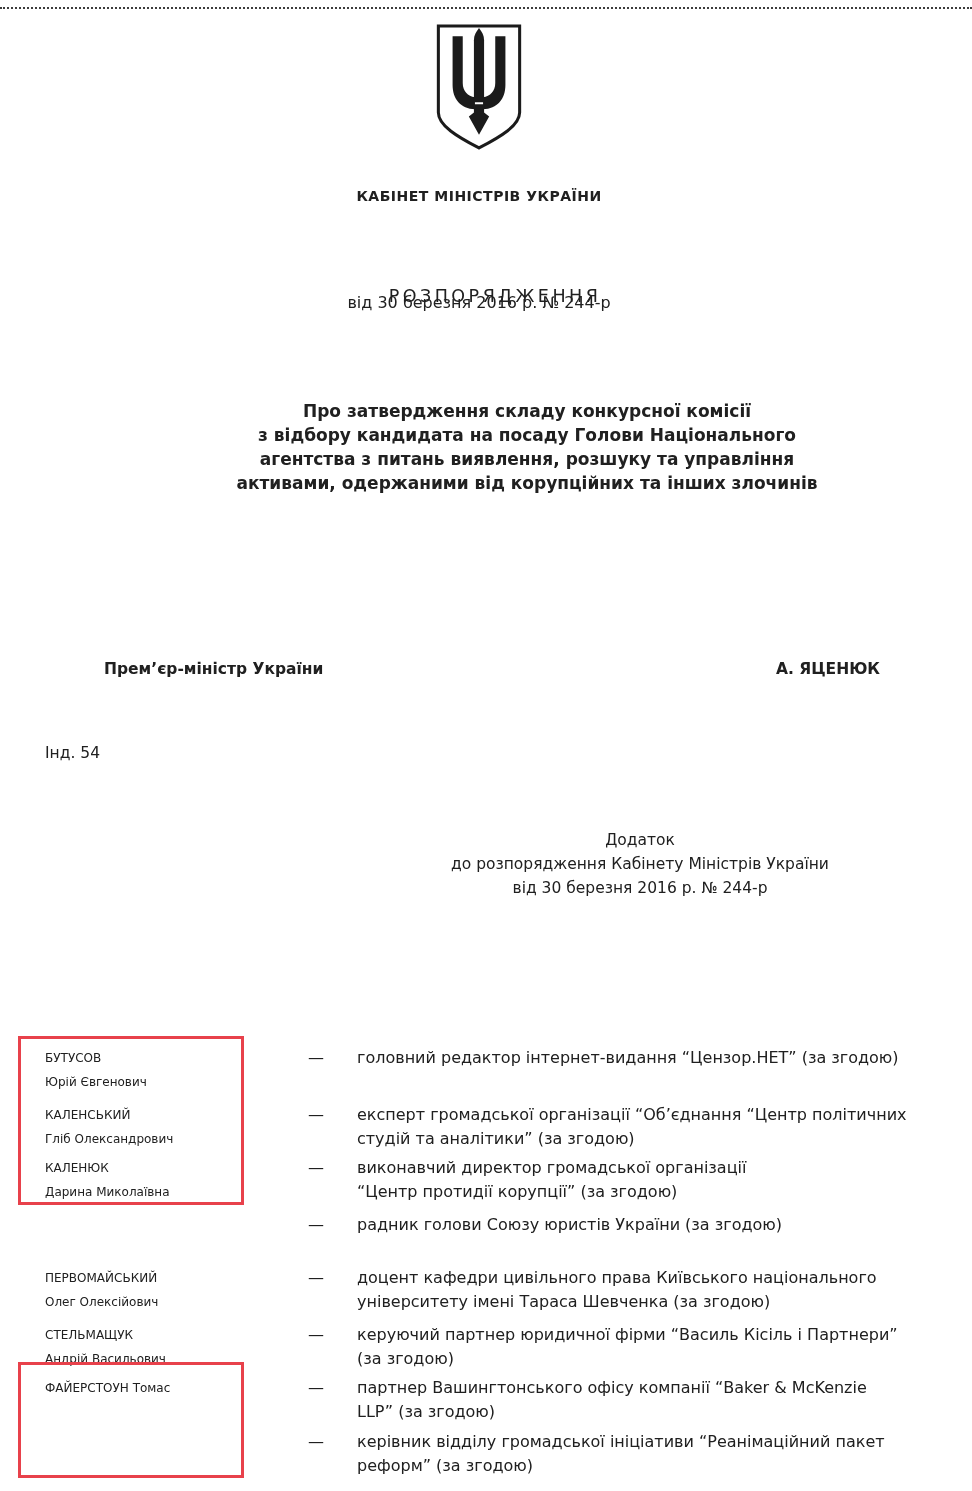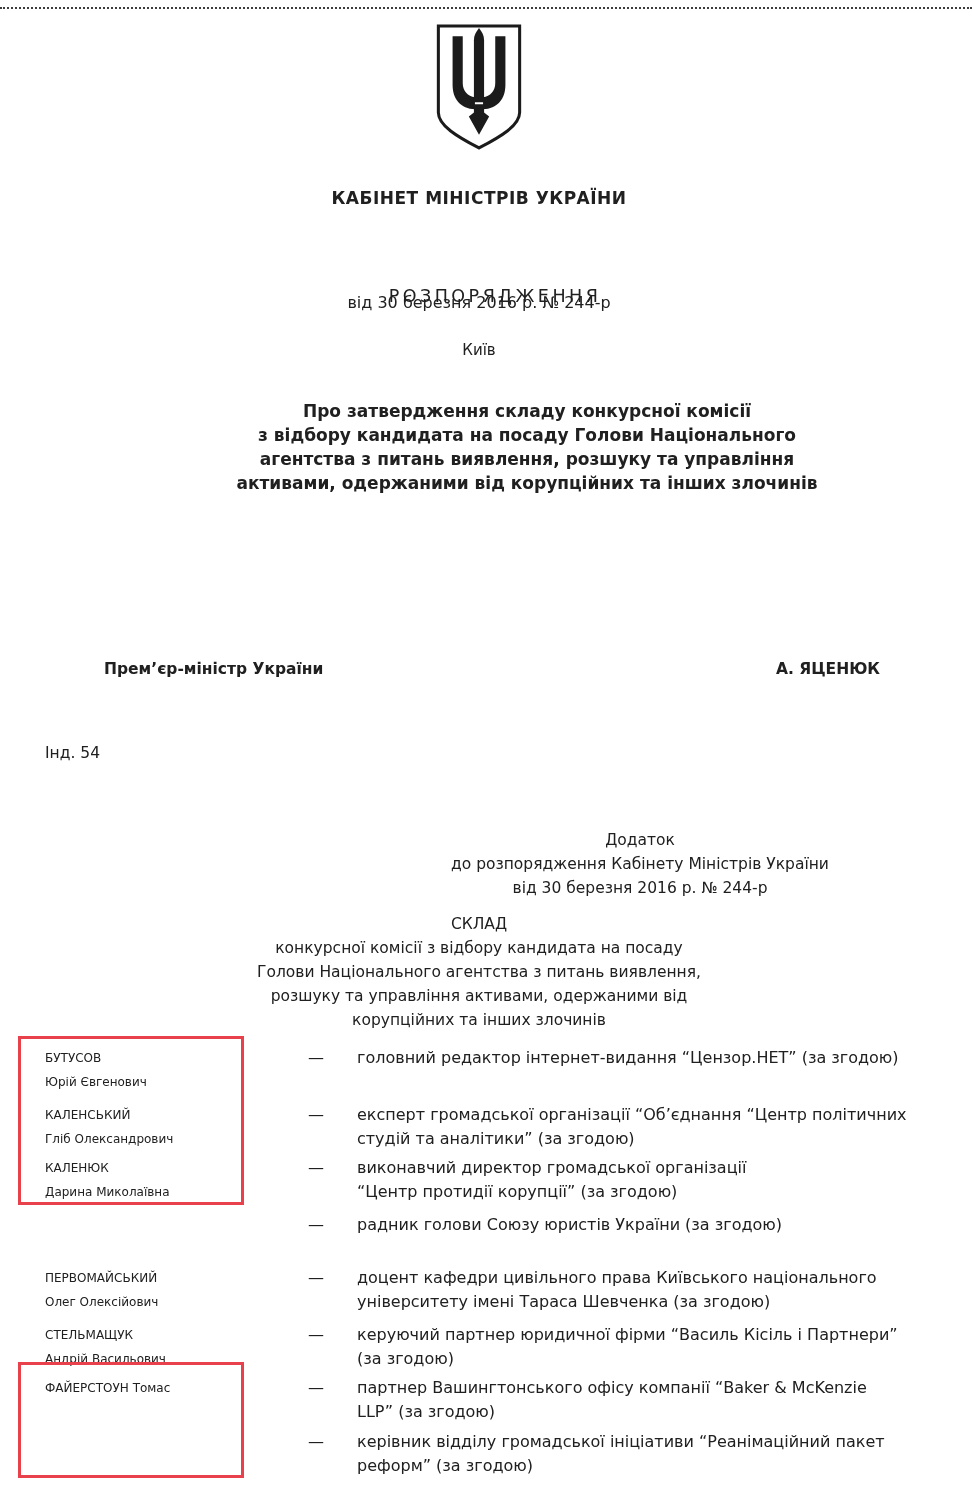--- a/index.html
+++ b/index.html
@@ -12,21 +12,21 @@
     overflow:hidden;
   }
   .dotted-divider{
     position:absolute;top:7px;left:0;width:972px;height:0;
     border-top:2px dotted #3c3c3c;
   }
   .emblem{position:absolute;top:23px;left:432px;width:94px;height:127px;}
   .emblem svg{width:100%;height:100%;display:block;}
   .org-name{
     position:absolute;top:188px;left:0;width:958px;
-    text-align:center;font-weight:bold;font-size:17px;letter-spacing:.5px;
+    text-align:center;font-weight:bold;font-size:14px;letter-spacing:.5px;
   }
   .doc-type{
     position:absolute;top:246px;left:16px;width:958px;
     text-align:center;font-weight:normal;font-size:17.5px;letter-spacing:3.5px;margin-top:40px;
   }
   .doc-date{
     position:absolute;top:293px;left:0;width:958px;
     text-align:center;font-size:16px;
   }
   .doc-city{
@@ -89,40 +89,34 @@
         <path d="M71,13 H61 V59 C61,67 56,72 49,73 V85 C63,84 71,75 71,61 Z"></path>
         <path d="M45,5 C48,9 50,12 50,17 V78 H40 V17 C40,12 42,9 45,5 Z"></path>
         <path d="M40,80 H50 V88 L55,92 L45,110 L35,92 L40,88 Z"></path>
       </g>
     </svg>
   </div>
 
   <div class="org-name">КАБІНЕТ МІНІСТРІВ УКРАЇНИ</div>
   <div class="doc-type">РОЗПОРЯДЖЕННЯ</div>
   <div class="doc-date">від 30 березня 2016 р. № 244-р</div>
-  <div class="doc-city">Київ</div>
 
   <div class="doc-title">Про затвердження складу конкурсної комісії
 з відбору кандидата на посаду Голови Національного
 агентства з питань виявлення, розшуку та управління
 активами, одержаними від корупційних та інших злочинів</div>
 
   <div class="sig-title">Прем’єр-міністр України</div>
   <div class="sig-name">А. ЯЦЕНЮК</div>
 
   <div class="index-note">Інд. 54</div>
 
   <div class="annex-heading">Додаток
 до розпорядження Кабінету Міністрів України
 від 30 березня 2016 р. № 244-р</div>
-  <div class="annex-list-heading">СКЛАД
-конкурсної комісії з відбору кандидата на посаду
-Голови Національного агентства з питань виявлення,
-розшуку та управління активами, одержаними від
-корупційних та інших злочинів</div>
 
   <div class="members-list">
       <div class="member-row" style="top: 1046px;">
         <div class="member-name">БУТУСОВ
 Юрій Євгенович</div>
         <div class="member-dash">—</div>
         <div class="member-role">головний редактор інтернет-видання “Цензор.НЕТ” (за згодою)</div>
       </div>
       <div class="member-row" style="top: 1103px;">
         <div class="member-name">КАЛЕНСЬКИЙ

